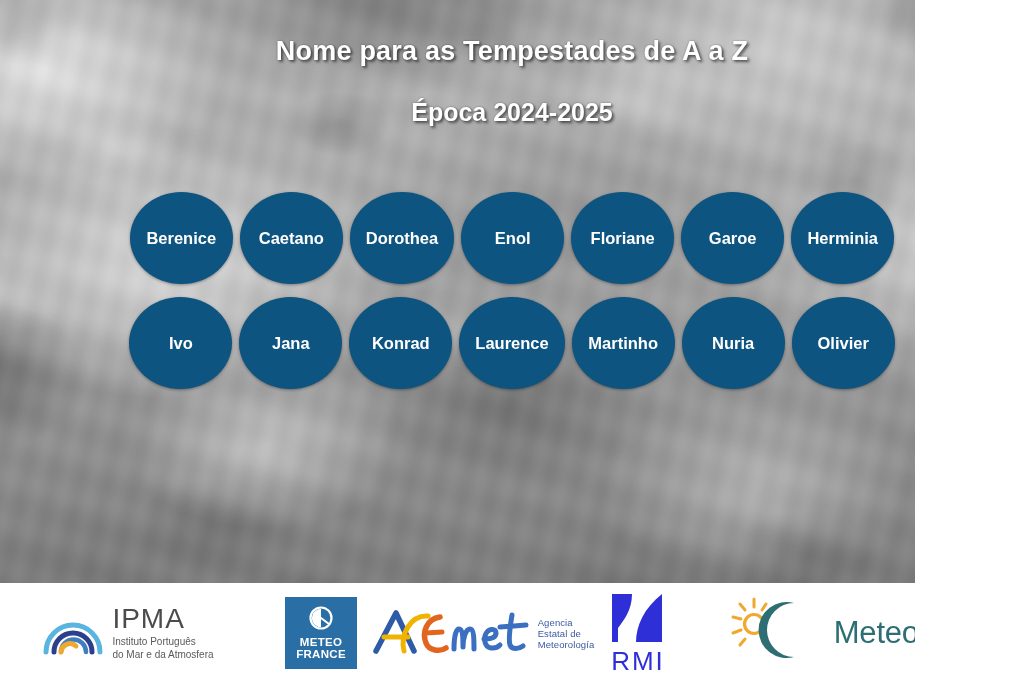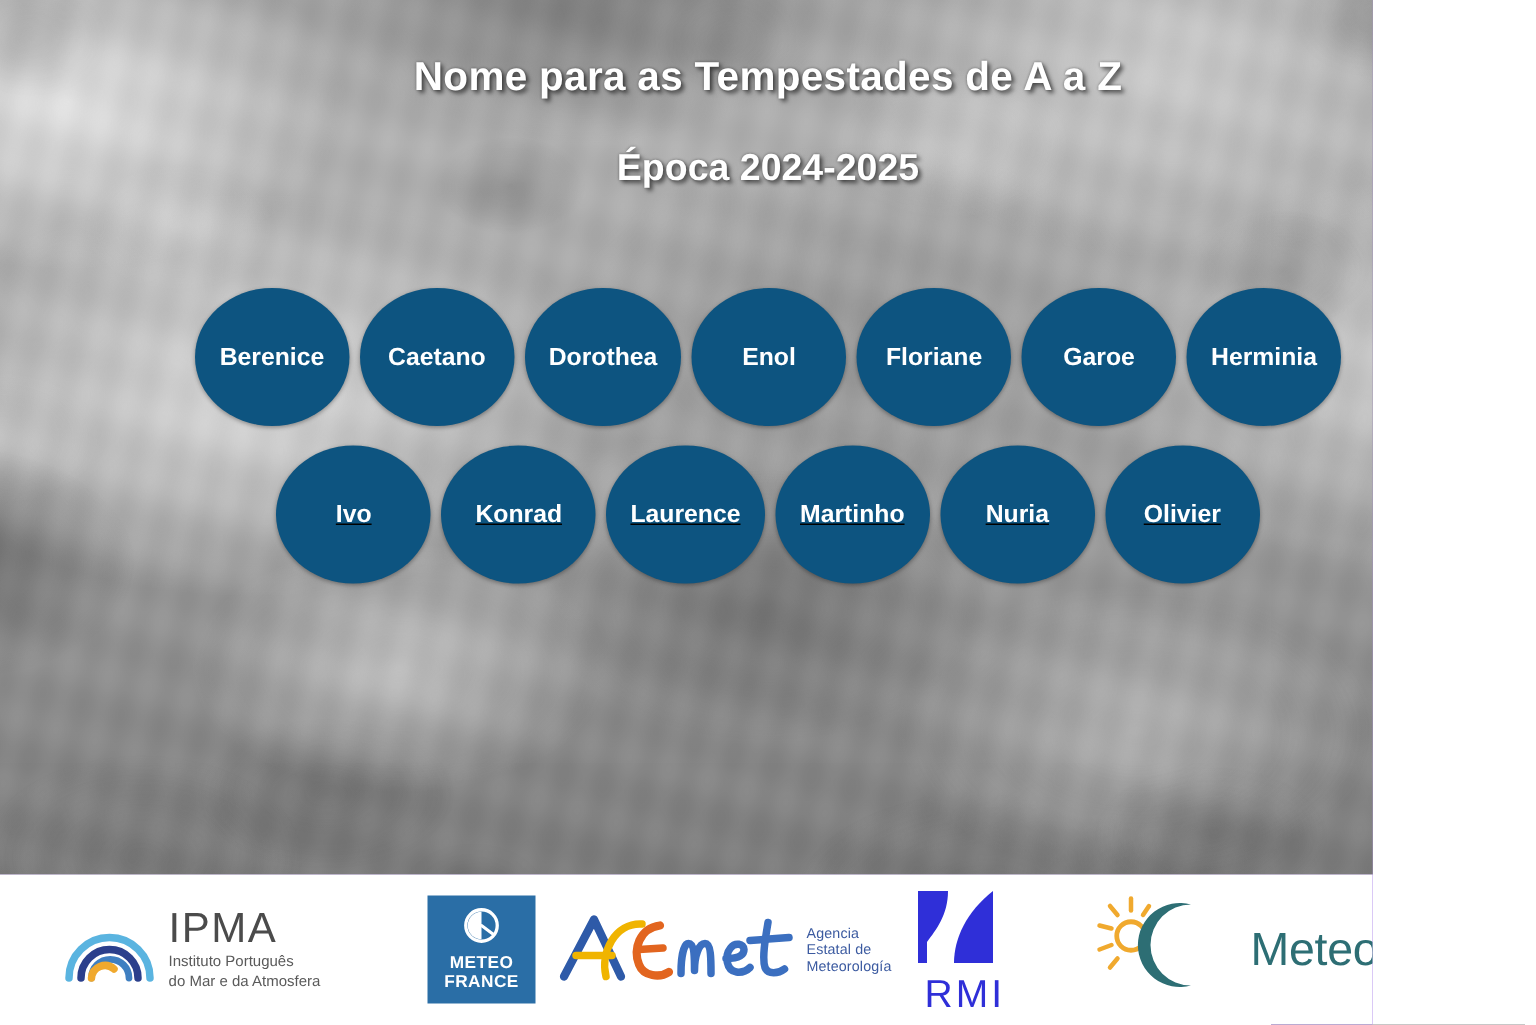--- a/index.html
+++ b/index.html
@@ -79,21 +79,21 @@
   .title-sub{
     margin:0;padding-top:31px;
     font-size:25px;font-weight:bold;color:#ffffff;
     text-shadow:2px 2px 3px rgba(0,0,0,.55), 0 0 2px rgba(0,0,0,.4);
   }
 
   
   .rows{position:absolute;left:0;top:192px;width:1024px;}
   .row{display:flex;justify-content:center;align-items:center;}
   .row.r1{gap:7px;margin-bottom:13px;}
-  .row.r2{gap:7px;margin-bottom:13px;text-decoration:underline;}
+  .row.r2{gap:7px;margin-bottom:13px;}
   .row.r3{gap:7px;}
   .bubble{
     height:92px;
     border-radius:50%;
     background:#0d5480;
     color:#ffffff;
     display:flex;align-items:center;justify-content:center;
     font-size:16.5px;font-weight:bold;
     padding:0 16px;
     box-sizing:border-box;
@@ -124,21 +124,21 @@
 
   .mf-box{
     width:72px;height:72px;background:#2a6ea6;
     display:flex;flex-direction:column;align-items:center;justify-content:center;gap:2px;
   }
   .mf-words{color:#fff;font-size:11.5px;font-weight:bold;line-height:1.08;text-align:center;letter-spacing:.3px;}
 
   .aemet-wrap{display:flex;flex-direction:row;align-items:center;}
   .aemet-sub{font-size:9.5px;color:#3b5aa0;margin-top:1px;letter-spacing:.1px;}
 
-  .rmi-wrap{display:flex;flex-direction:column;align-items:flex-end;line-height:1;}
+  .rmi-wrap{display:flex;flex-direction:column;align-items:center;line-height:1;}
   .rmi-word{font-size:26px;font-weight:normal;color:#2f2fd8;letter-spacing:2px;margin-top:1px;}
 
   .mlux-wrap{display:flex;align-items:center;gap:2px;}
   .mlux-word{font-size:31px;font-weight:normal;color:#2d6e74;letter-spacing:-.2px;}
 </style>
 </head>
 <body>
 
 <div id="poster">
 
@@ -162,20 +162,21 @@
       <div class="bubble">Caetano</div>
       <div class="bubble">Dorothea</div>
       <div class="bubble">Enol</div>
       <div class="bubble">Floriane</div>
       <div class="bubble">Garoe</div>
       <div class="bubble">Herminia</div>
     </div>
 
     <div class="row r2">
       <div class="bubble">Ivo</div>
+      <div class="bubble">Jana</div>
       <div class="bubble">Konrad</div>
       <div class="bubble">Laurence</div>
       <div class="bubble">Martinho</div>
       <div class="bubble">Nuria</div>
       <div class="bubble">Olivier</div>
     </div>
 
 
   </div>
 

